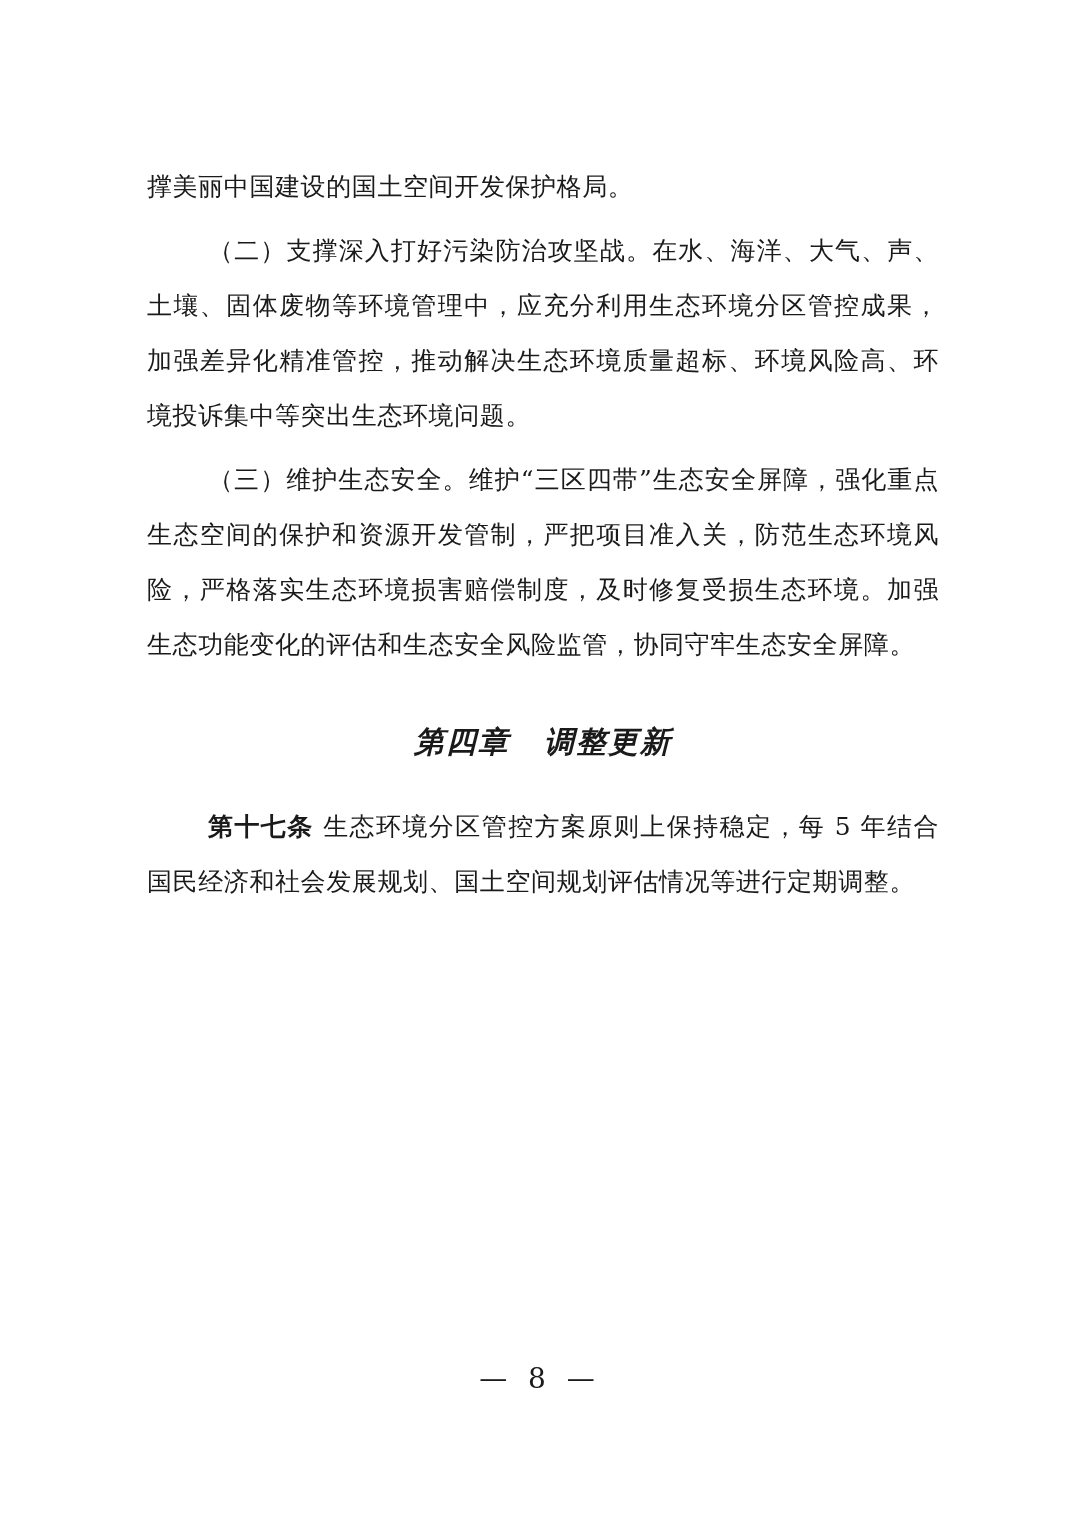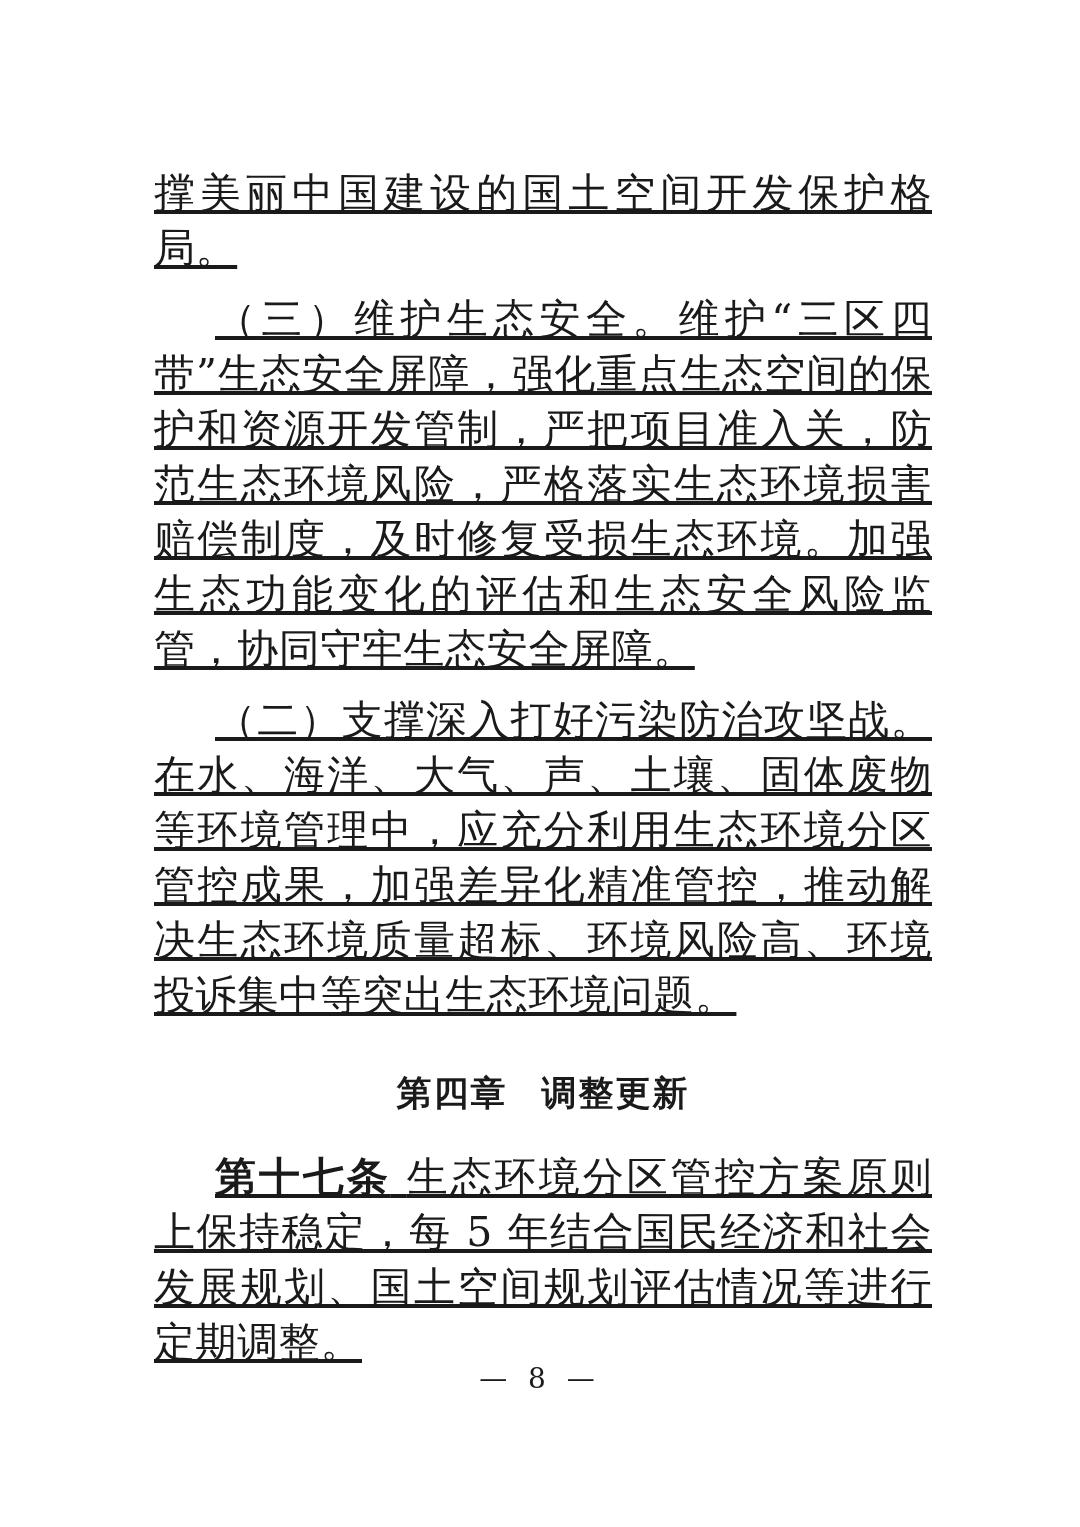--- a/index.html
+++ b/index.html
@@ -16,39 +16,39 @@
     overflow: hidden;
   }
   .page {
     width: 1080px;
     height: 1527px;
     box-sizing: border-box;
     padding: 150px 132px 0 138px;
     position: relative;
   }
   .para {
-    font-size: 41px;
+    font-size: 25px;
     line-height: 55px;
     text-align: justify;
     text-justify: inter-ideograph;
     letter-spacing: 0.6px;
-    margin: 16px;
+    margin: 9px;
     word-break: break-all;
-    text-decoration: underline;
   }
   .indent {
     text-indent: 61px;
   }
   .chapter-heading {
-    font-size: 35px;
+    font-size: 30px;
     line-height: 55px;
     text-align: center;
     font-weight: bold;
     letter-spacing: 2px;
     margin: 42px 0 30px 0;
+    font-style: italic;
   }
   .chapter-heading .gap {
     display: inline-block;
     width: 34px;
   }
   .article-lead {
     font-weight: bold;
   }
   .page-number {
     position: absolute;
@@ -61,23 +61,23 @@
     font-family: "DejaVu Serif", "Liberation Serif", serif;
   }
 </style>
 </head>
 <body>
 
 <div class="page">
 
   <p class="para">撑美丽中国建设的国土空间开发保护格局。</p>
 
+  <p class="para indent">（二）支撑深入打好污染防治攻坚战。在水、海洋、大气、声、土壤、固体废物等环境管理中，应充分利用生态环境分区管控成果，加强差异化精准管控，推动解决生态环境质量超标、环境风险高、环境投诉集中等突出生态环境问题。</p>
+
   <p class="para indent">（三）维护生态安全。维护“三区四带”生态安全屏障，强化重点生态空间的保护和资源开发管制，严把项目准入关，防范生态环境风险，严格落实生态环境损害赔偿制度，及时修复受损生态环境。加强生态功能变化的评估和生态安全风险监管，协同守牢生态安全屏障。</p>
-
-  <p class="para indent">（二）支撑深入打好污染防治攻坚战。在水、海洋、大气、声、土壤、固体废物等环境管理中，应充分利用生态环境分区管控成果，加强差异化精准管控，推动解决生态环境质量超标、环境风险高、环境投诉集中等突出生态环境问题。</p>
 
 
 
   <div class="chapter-heading">
     <span>第四章</span><span class="gap"></span><span>调整更新</span>
   </div>
 
   <p class="para indent"><span class="article-lead">第十七条</span> <span>生态环境分区管控方案原则上保持稳定，每 5 年结合国民经济和社会发展规划、国土空间规划评估情况等进行定期调整。</span></p>
 
   <div class="page-number">— 8 —</div>

